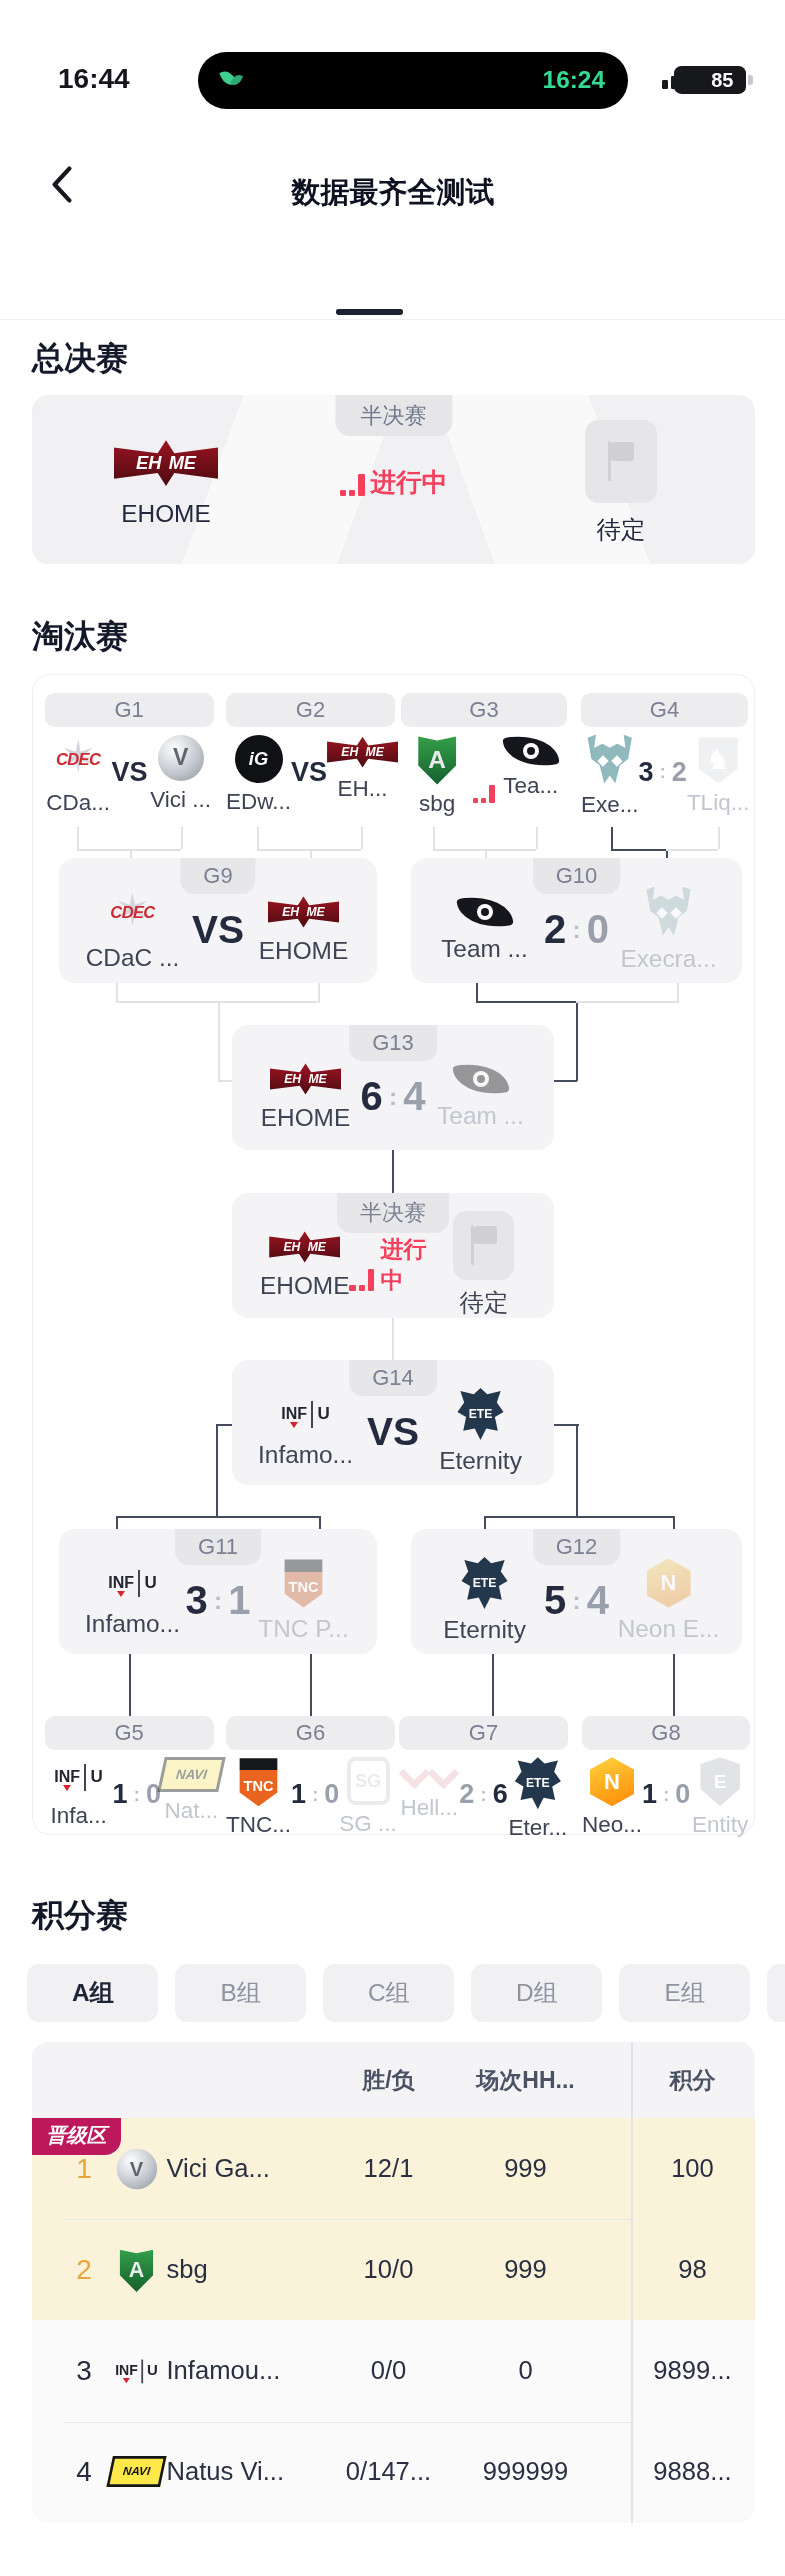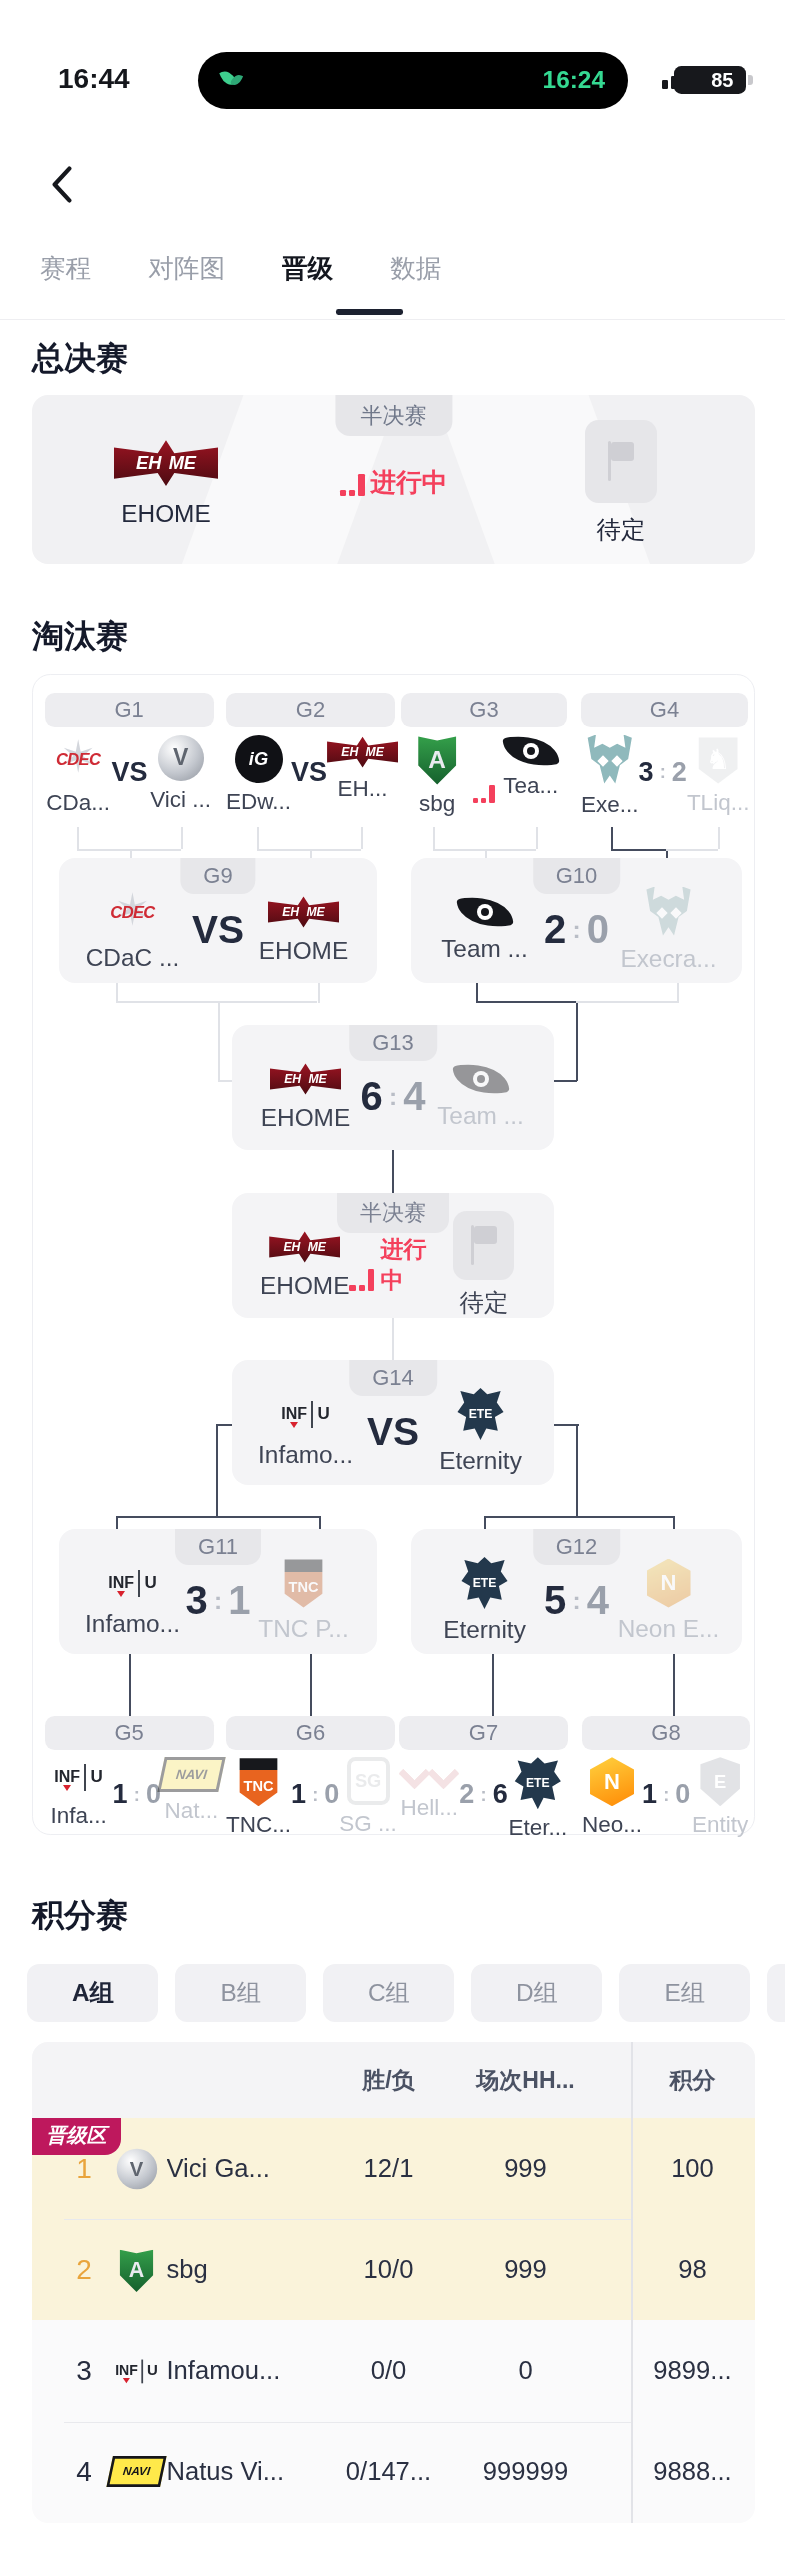--- a/index.html
+++ b/index.html
@@ -197,27 +197,22 @@
       <span class="bbody">85</span>
       <span class="btip"></span>
     </div>
   </div>
 
   <div class="back">
     <svg width="22" height="37" viewBox="0 0 36 60">
       <polyline points="30,4 6,30 30,56" fill="none" stroke="#16181d" stroke-width="7" stroke-linecap="round" stroke-linejoin="round"></polyline>
     </svg>
   </div>
-
-  <div class="tabbar" id="tabbar">
-      <div class="tab">赛程</div>
-      <div class="tab">对阵图</div>
-      <div class="tab active">晋级</div>
-      <div class="tab">数据</div>
-    </div>
+  <div class="nav-title">数据最齐全测试</div>
+
   <div class="tab-underline"></div>
   <div class="tabs-divider"></div>
 
   <h2 class="sech" style="top:300px">总决赛</h2>
   <div class="fcard">
     <div class="fpill">半决赛</div>
     <div class="fteam">
       <span id="flogo-left">
           <span class="lg lg-ehome">
             <b>EH</b>

